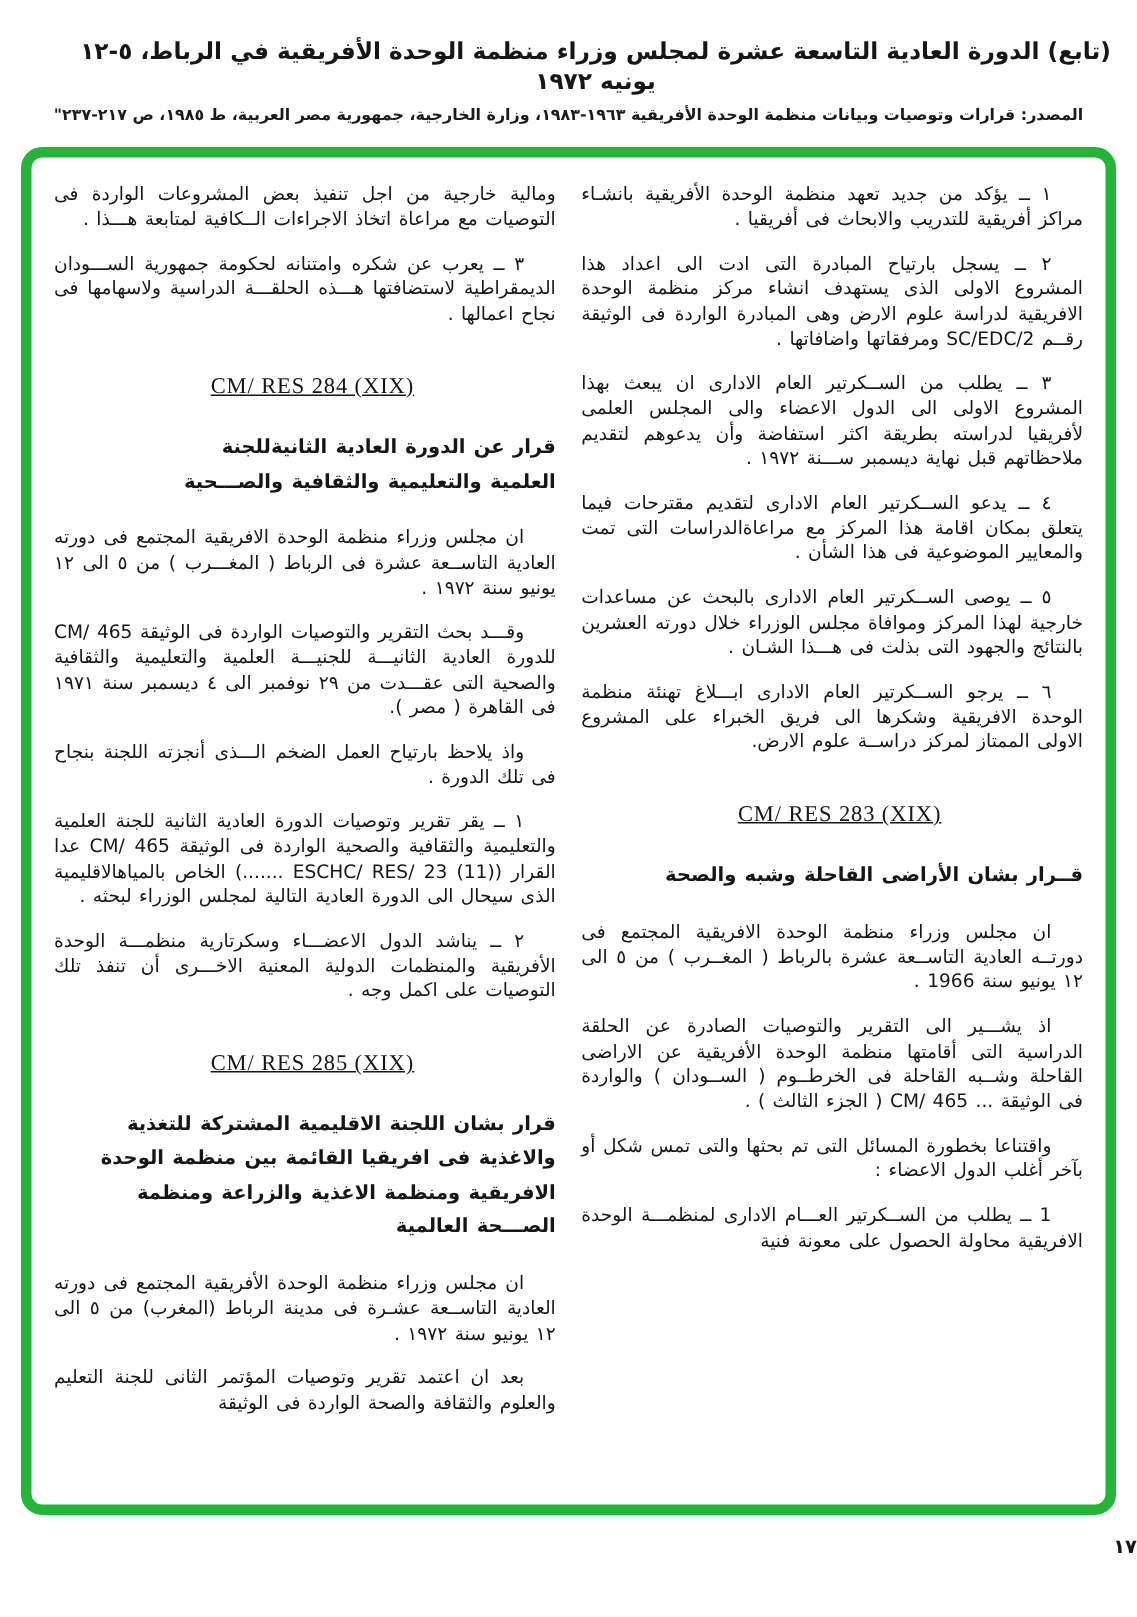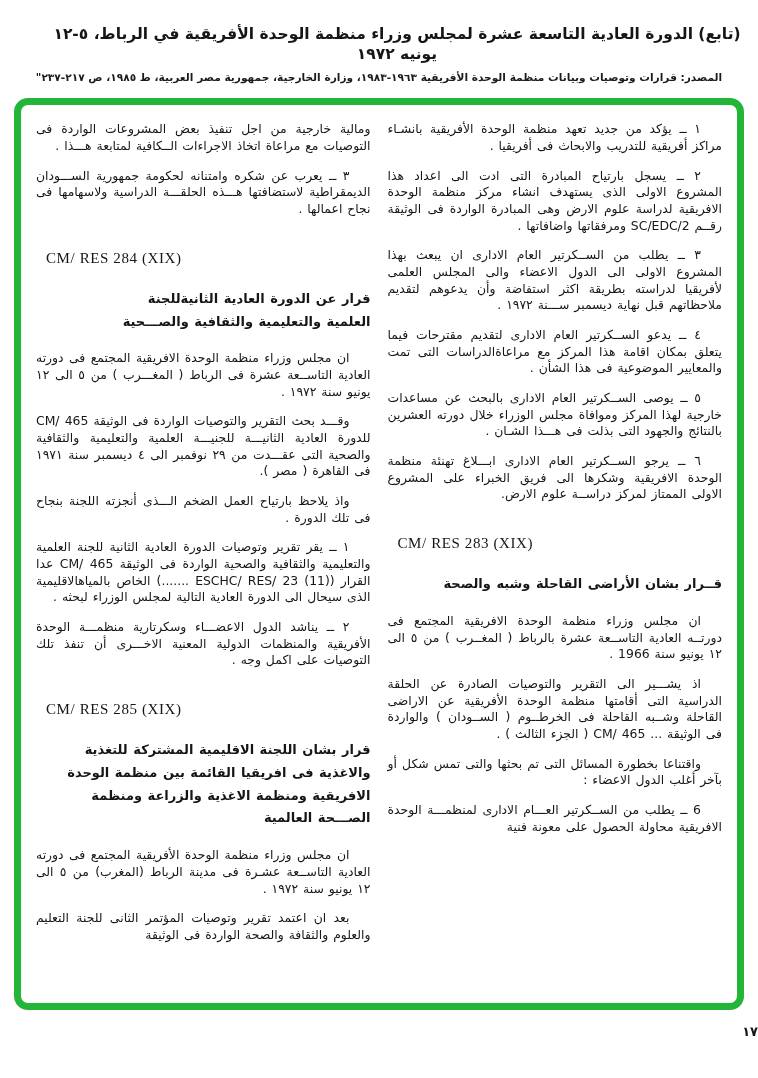--- a/index.html
+++ b/index.html
@@ -16,24 +16,25 @@
     border:7px solid #23b538;border-radius:14px;
     padding:16px 15px 24px 15px;
     display:flex;gap:17px;direction:rtl;
     box-sizing:border-box;min-height:912px;
     background:#ffffff;
   }
   .col{flex:1 1 0;font-size:12.4px;line-height:1.345;text-align:justify;direction:rtl;}
   .para{margin:0 0 13px 0;text-indent:1.7em;word-spacing:1px;}
   .para.flush{text-indent:0;}
   .res-number{
-    direction:ltr;text-align:left;unicode-bidi:embed;
+    direction:ltr;text-align:center;unicode-bidi:embed;
     font-family:"Liberation Serif",serif;font-size:15px;font-weight:500;
     letter-spacing:.6px;margin:30px 0 20px 0;text-indent:0;
     padding-left:10px;
+    text-decoration:underline;
   }
   .res-title{
     font-weight:bold;font-size:13px;line-height:1.75;
     white-space:pre-line;margin:0 0 17px 0;text-indent:0;word-spacing:1px;
   }
   .page-footer{margin:14px 0 10px 0;}
   .page-number{font-size:13px;font-weight:bold;direction:rtl;}
 </style>
 </head>
 <body>
@@ -50,21 +51,21 @@
     <p class="para">٢ ــ يسجل بارتياح المبادرة التى ادت الى اعداد هذا المشروع الاولى الذى يستهدف انشاء مركز منظمة الوحدة الافريقية لدراسة علوم الارض وهى المبادرة الواردة فى الوثيقة رقــم SC/EDC/2 ومرفقاتها واضافاتها .</p>
     <p class="para">٣ ــ يطلب من الســكرتير العام الادارى ان يبعث بهذا المشروع الاولى الى الدول الاعضاء والى المجلس العلمى لأفريقيا لدراسته بطريقة اكثر استفاضة وأن يدعوهم لتقديم ملاحظاتهم قبل نهاية ديسمبر ســـنة ١٩٧٢ .</p>
     <p class="para">٤ ــ يدعو الســكرتير العام الادارى لتقديم مقترحات فيما يتعلق بمكان اقامة هذا المركز مع مراعاةالدراسات التى تمت والمعايير الموضوعية فى هذا الشأن .</p>
     <p class="para">٥ ــ يوصى الســكرتير العام الادارى بالبحث عن مساعدات خارجية لهذا المركز وموافاة مجلس الوزراء خلال دورته العشرين بالنتائج والجهود التى بذلت فى هـــذا الشـان .</p>
     <p class="para">٦ ــ يرجو الســكرتير العام الادارى ابـــلاغ تهنئة منظمة الوحدة الافريقية وشكرها الى فريق الخبراء على المشروع الاولى الممتاز لمركز دراســة علوم الارض.</p>
     <p class="res-number">CM/ RES 283 (XIX)</p>
     <p class="res-title">قــرار بشان الأراضى القاحلة وشبه والصحة</p>
     <p class="para">ان مجلس وزراء منظمة الوحدة الافريقية المجتمع فى دورتــه العادية التاســعة عشرة بالرباط ( المغــرب ) من ٥ الى ١٢ يونيو سنة 1966 .</p>
     <p class="para">اذ يشـــير الى التقرير والتوصيات الصادرة عن الحلقة الدراسية التى أقامتها منظمة الوحدة الأفريقية عن الاراضى القاحلة وشــبه القاحلة فى الخرطــوم ( الســودان ) والواردة فى الوثيقة ... CM/ 465 ( الجزء الثالث ) .</p>
     <p class="para">واقتناعا بخطورة المسائل التى تم بحثها والتى تمس شكل أو بآخر أغلب الدول الاعضاء :</p>
-    <p class="para">6 ــ يطلب من الســكرتير العـــام الادارى لمنظمـــة الوحدة الافريقية محاولة الحصول على معونة فنية</p>
+    <p class="para">1 ــ يطلب من الســكرتير العـــام الادارى لمنظمـــة الوحدة الافريقية محاولة الحصول على معونة فنية</p>
   </div>
 
   <div class="col">
     <p class="para flush">ومالية خارجية من اجل تنفيذ بعض المشروعات الواردة فى التوصيات مع مراعاة اتخاذ الاجراءات الــكافية لمتابعة هـــذا .</p>
     <p class="para">٣ ــ يعرب عن شكره وامتنانه لحكومة جمهورية الســـودان الديمقراطية لاستضافتها هـــذه الحلقـــة الدراسية ولاسهامها فى نجاح اعمالها .</p>
     <p class="res-number">CM/ RES 284 (XIX)</p>
     <p class="res-title">قرار عن الدورة العادية الثانيةللجنة
 العلمية والتعليمية والثقافية والصـــحية</p>
     <p class="para">ان مجلس وزراء منظمة الوحدة الافريقية المجتمع فى دورته العادية التاســعة عشرة فى الرباط ( المغـــرب ) من ٥ الى ١٢ يونيو سنة ١٩٧٢ .</p>
     <p class="para">وقـــد بحث التقرير والتوصيات الواردة فى الوثيقة CM/ 465 للدورة العادية الثانيـــة للجنيـــة العلمية والتعليمية والثقافية والصحية التى عقـــدت من ٢٩ نوفمبر الى ٤ ديسمبر سنة ١٩٧١ فى القاهرة ( مصر ).</p>

